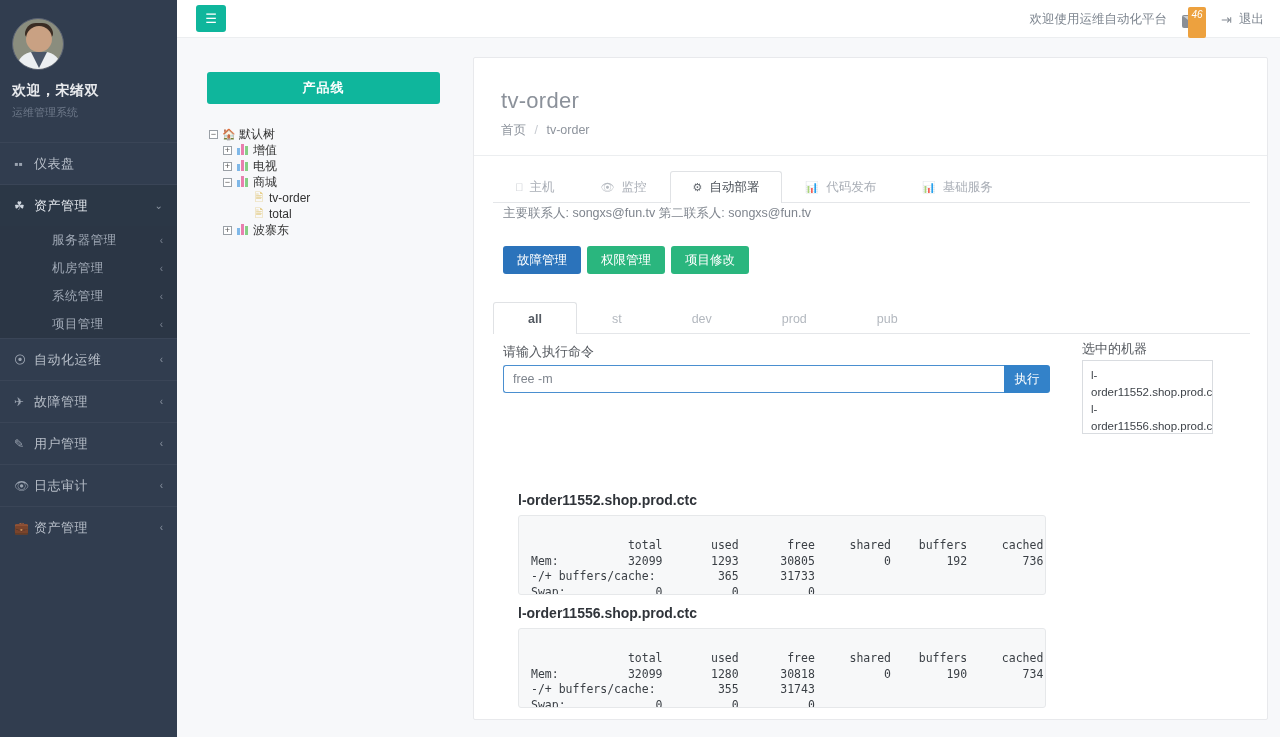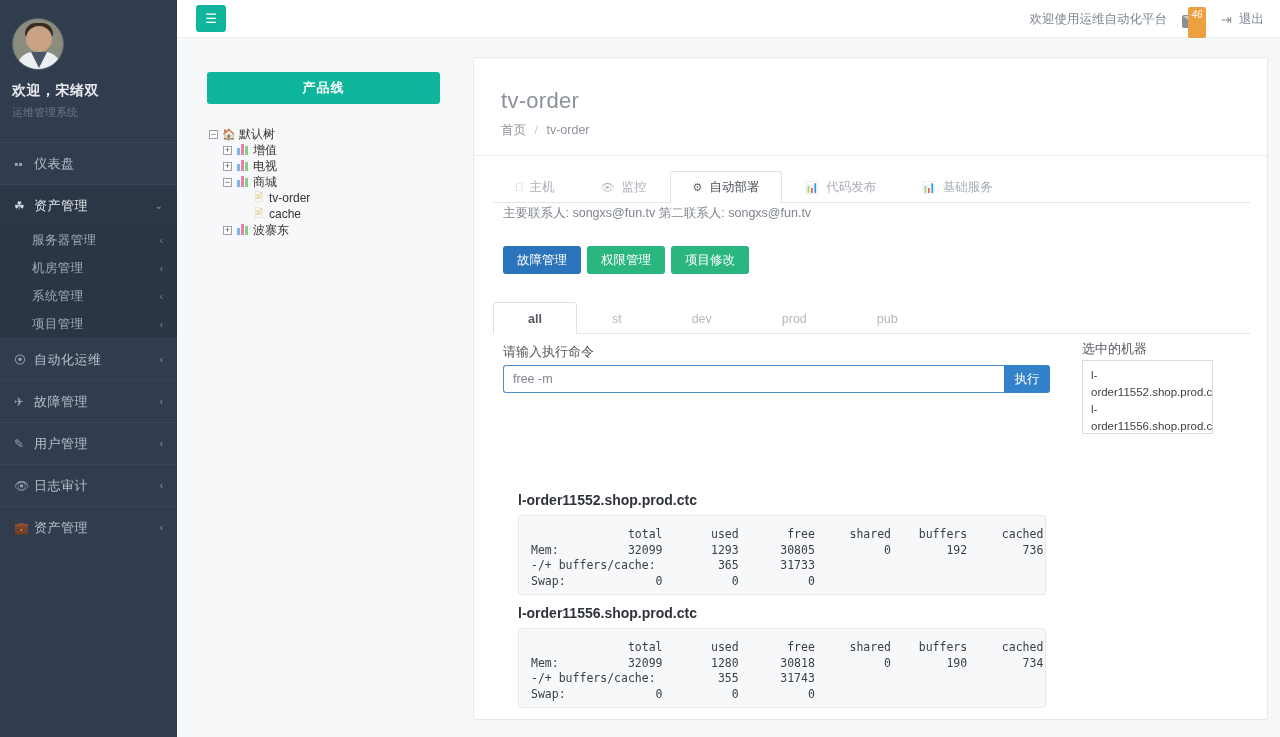--- a/index.html
+++ b/index.html
@@ -67,21 +67,21 @@
   .nav-item .ic { width: 20px; font-size: 12px; color: #9aa3b0; flex: 0 0 20px; }
   .nav-item .lbl { flex: 1; letter-spacing: .5px; }
   .nav-item .caret { font-size: 10px; color: #8b94a2; }
   .nav-item.top-divider { border-top: 1px solid #3a4557; }
   .nav-item.active-parent { background: #2b3746; color: #e4e8ee; }
   .nav-item.active-parent .ic { color: #cdd4dd; }
   .subnav { background: #2b3645; }
   .subnav .sub-item {
     display: flex; align-items: center;
     height: 28px; padding: 0 14px 0 32px;
-    color: #9fa8b5; font-size: 12.5px; cursor: pointer;
+    color: #9fa8b5; font-size: 12.5px; cursor: pointer; margin-left: 20px;
   }
   .subnav .sub-item .lbl { flex: 1; letter-spacing: .4px; }
   .subnav .sub-item .caret { font-size: 10px; color: #7c8593; }
 
   
   #topbar {
     position: absolute; left: 177px; top: 0;
     width: 1103px; height: 38px;
     background: #ffffff;
     border-bottom: 1px solid #eceef0;
@@ -265,21 +265,21 @@
   }
 
   
   .host-title {
     position: absolute; left: 44px;
     font-size: 14px; color: #30343a; font-weight: bold;
   }
   .out-box {
     position: absolute; left: 44px; width: 528px;
     background: #f7f8f9; border: 1px solid #e6e8ea; border-radius: 3px;
-    padding: 11px 12px; white-space: pre;
+    padding: 22px 12px; white-space: pre;
     font-family: "DejaVu Sans Mono", "Liberation Mono", monospace;
     font-size: 11.5px; line-height: 15.5px; color: #3a3f45;
     overflow: hidden;
   }
   #host1-title { top: 434px; }
   #out1 { top: 457px; height: 80px; }
   #host2-title { top: 547px; }
   #out2 { top: 570px; height: 80px; }
 </style>
 </head>
@@ -401,21 +401,21 @@
       <span class="tlabel">商城</span>
     </div>
 
     <div class="tnode lvl2">
       <span class="ticon file-ic">🖹</span>
       <span class="tlabel">tv-order</span>
     </div>
 
     <div class="tnode lvl2">
       <span class="ticon file-ic">🖹</span>
-      <span class="tlabel">cache</span>
+      <span class="tlabel">total</span>
     </div>
 
     <div class="tnode lvl1">
       <span class="toggle">+</span>
       <span class="ticon"><span class="bars"><i></i><i></i><i></i></span></span>
       <span class="tlabel">波寨东</span>
     </div>
   </div>
 </div>
 

